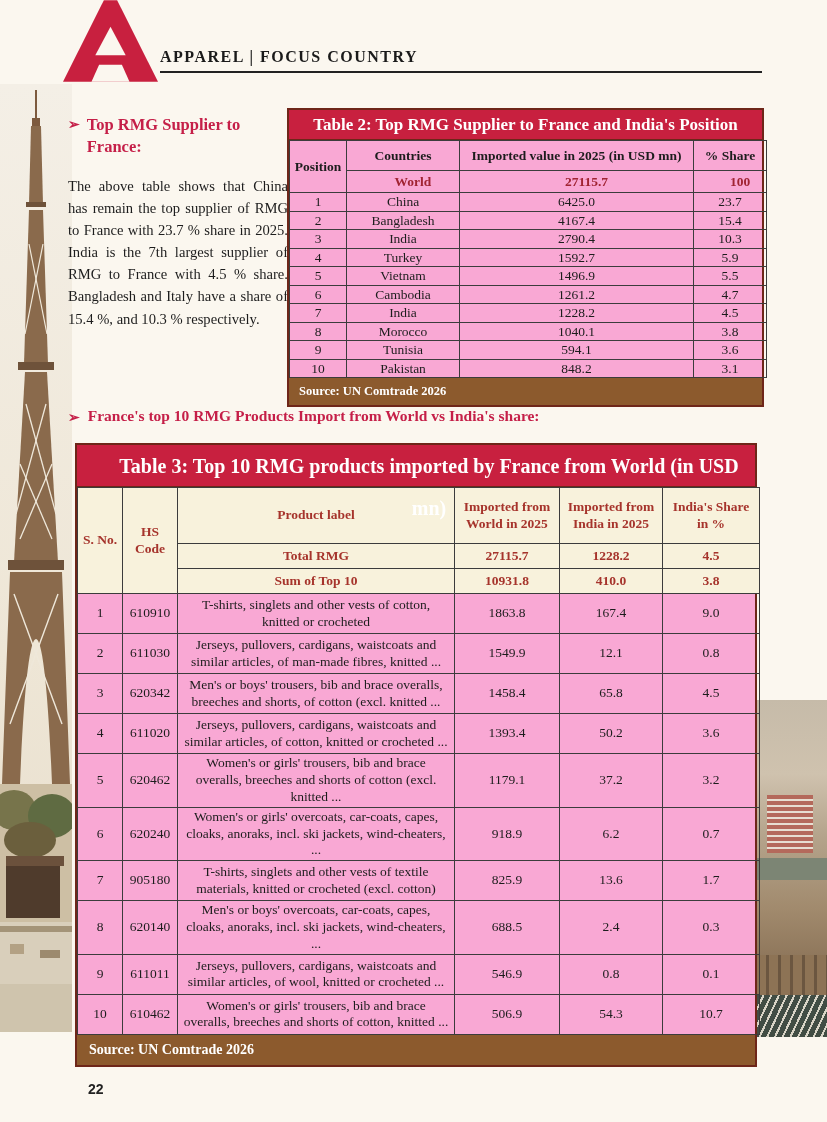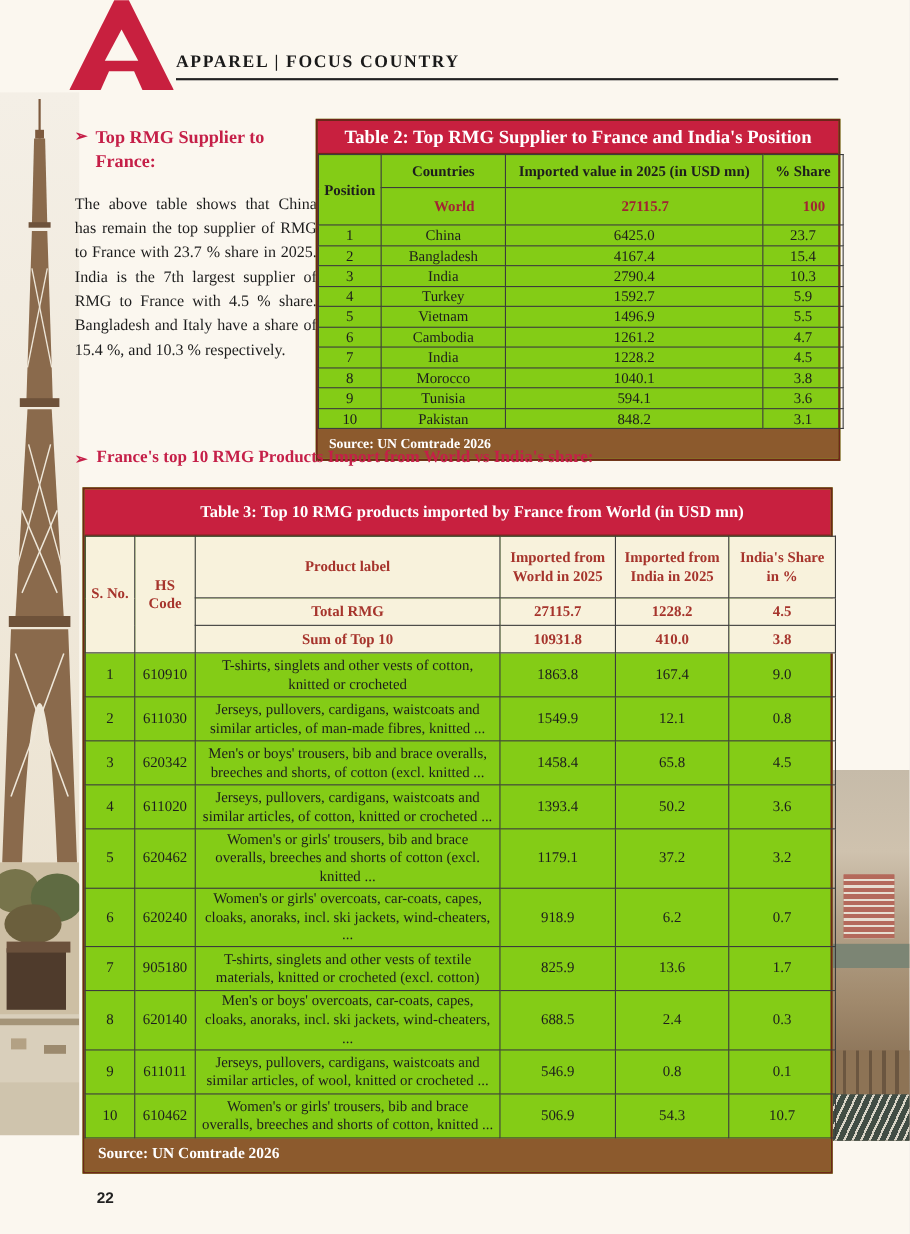--- a/index.html
+++ b/index.html
@@ -34,39 +34,39 @@
   
   .left-col { position:absolute; left:68px; top:114px; width:220px; }
   .bullet-head { display:flex; gap:7px; color:#C51F48; font-weight:bold; font-size:16.5px; line-height:1.35; }
   .bullet-glyph { font-size:14px; padding-top:2px; }
   .left-body { margin-top:16px; font-size:14.6px; line-height:1.52; text-align:justify; }
 
   .sec2-head { position:absolute; left:68px; top:407px; display:flex; gap:8px;
     color:#C51F48; font-weight:bold; font-size:15.5px; }
 
   
-  .tbl-wrap { position:absolute; border:2px solid #6e2619; background:#84cc16;font-family:Liberation Serif, serif; }
+  .tbl-wrap { position:absolute; border:2px solid #6e2619; background:#f9a8d4;font-family:Liberation Serif, serif; }
   .tbl-title { background:#C8203F; color:#fff; font-weight:bold; text-align:center;
     border-bottom:1px solid #6e2619; }
   table { border-collapse:collapse; table-layout:fixed; width:100%; }
   td, th { border:1px solid #3c3c3c; text-align:center; vertical-align:middle; padding:1px 4px; }
   .src-bar { background:#8C5A2D; color:#fff; font-weight:bold; text-align:left; }
 
   
   .t2 { left:287px; top:108px; width:477px; }
   .t2 .tbl-title { font-size:17px; line-height:30px; height:30px; }
   .t2 th { font-size:13.5px; height:30px; }
   .t2 td { font-size:13.5px; height:17px; line-height:1.15; }
-  .t2 .world td { color:#A12433; font-weight:bold; height:34px;padding-left:24px; }
+  .t2 .world td { color:#A12433; font-weight:bold; height:22px;padding-left:24px; }
   .t2 .src-bar { font-size:12.5px; height:27px; line-height:27px; padding-left:10px; }
   .c-pos { width:57px; } .c-cty { width:113px; } .c-val { width:234px; } .c-shr { width:73px; }
 
   
   .t3 { left:75px; top:443px; width:682px; }
-  .t3 .tbl-title { font-size:15px; line-height:42px; height:42px;padding-left:26px; }
+  .t3 .tbl-title { font-size:20px; line-height:42px; height:42px;padding-left:26px; }
   .t3 th { background:#F8F2DC; color:#A6342C; font-size:13.5px; height:56px; line-height:1.25; }
   .t3 .summary td { background:#F8F2DC; color:#A6342C; font-weight:bold; font-size:13.5px; height:25px; }
   .t3 td { font-size:13.5px; height:40px; line-height:1.25; }
   .t3 .src-bar { font-size:14px; height:30px; line-height:30px; padding-left:12px; }
   .c-sno { width:45px; } .c-hs { width:55px; } .c-prod { width:277px; }
   .c-w { width:105px; } .c-i { width:103px; } .c-s { width:97px; }
 
   
   .footer { position:absolute; left:88px; top:1081px; font-family:"Liberation Sans", sans-serif;
     color:#222; display:flex; align-items:center; gap:5px; }

